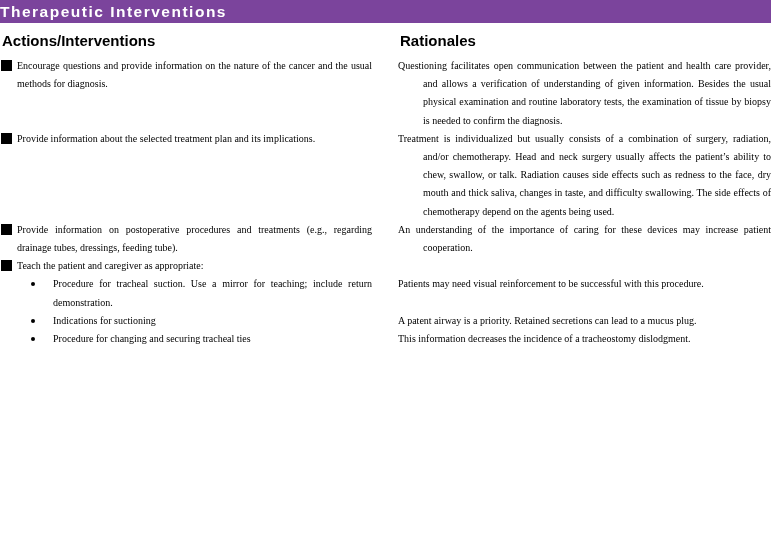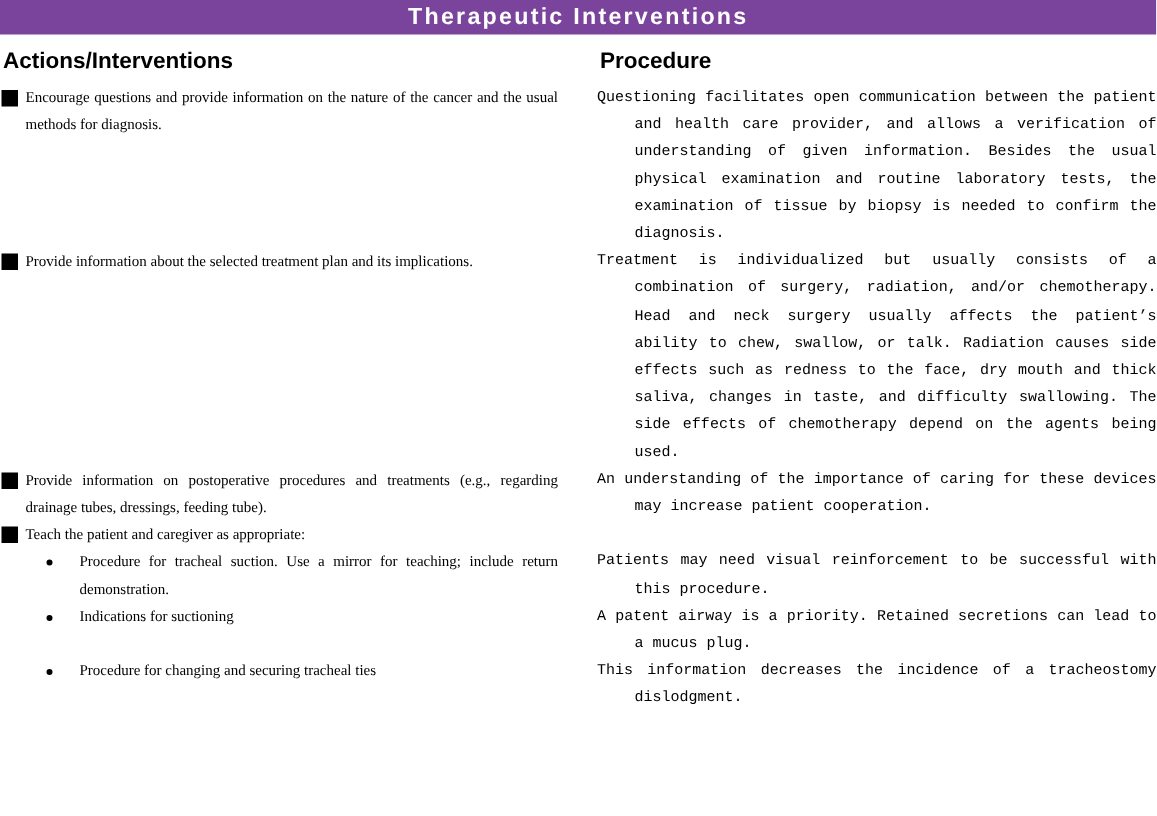--- a/index.html
+++ b/index.html
@@ -14,21 +14,20 @@
     overflow: hidden;
     background: #ffffff;
     color: #000000;
     font-family: "Liberation Serif", serif;
   }
   .title-bar {
     height: 23px;
     line-height: 23px;
     background: #7b449c;
     color: #ffffff;
-    text-align: center;
     font-family: "Liberation Sans", sans-serif;
     font-weight: bold;
     font-size: 15.5px;
     letter-spacing: 1.5px;
   }
   .row {
     display: grid;
     grid-template-columns: 372px 373px;
     column-gap: 26px;
   }
@@ -69,35 +68,34 @@
     left: 31px;
     top: 7px;
     width: 4px;
     height: 4px;
     border-radius: 50%;
     background: #000000;
   }
   .rationale {
     padding-left: 25px;
     text-indent: -25px;
-    font-family: Liberation Mono, monospace;
   }
 </style>
 </head>
 <body>
 
 <div class="page">
 
   <div class="title-bar">
     <span>Therapeutic Interventions</span>
   </div>
 
   <div class="row header-row">
     <div class="col-header">Actions/Interventions</div>
-    <div class="col-header">Procedure</div>
+    <div class="col-header">Rationales</div>
   </div>
 
   <div class="row">
     <div class="cell action">
       <span class="sq"></span>
       <span>Encourage questions and provide information on the nature of the cancer and the usual methods for diagnosis.</span>
     </div>
     <div class="cell rationale">
       <span>Questioning facilitates open communication between the patient and health care provider, and allows a verification of understanding of given information. Besides the usual physical examination and routine laboratory tests, the examination of tissue by biopsy is needed to confirm the diagnosis.</span>
     </div>

